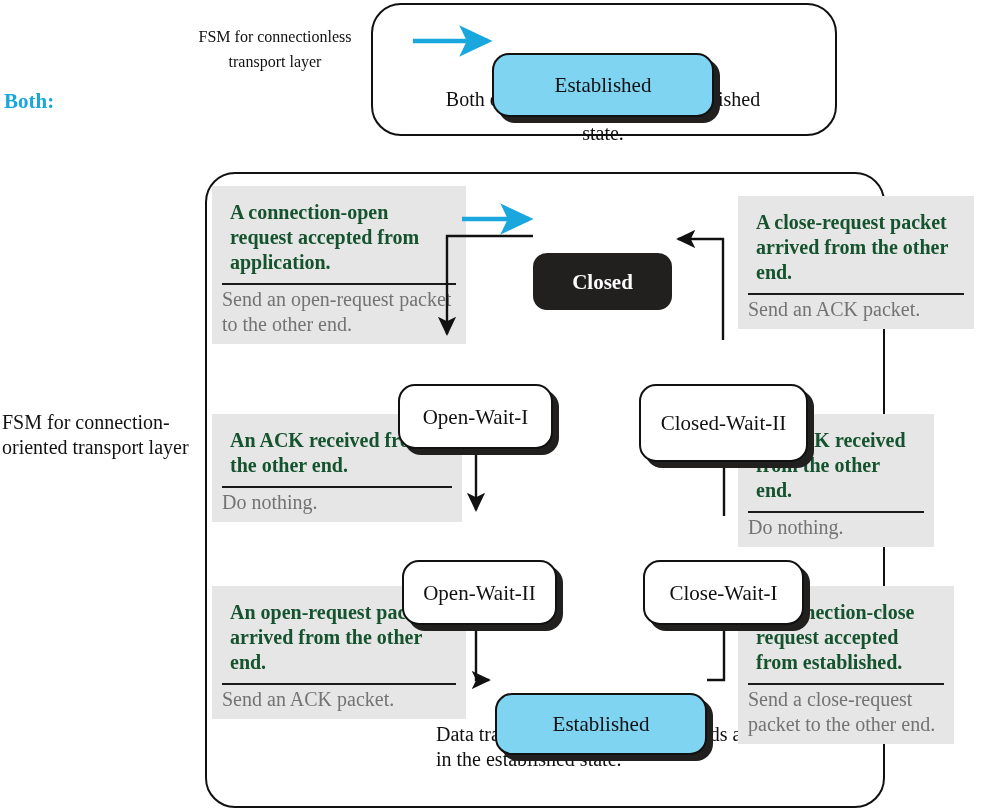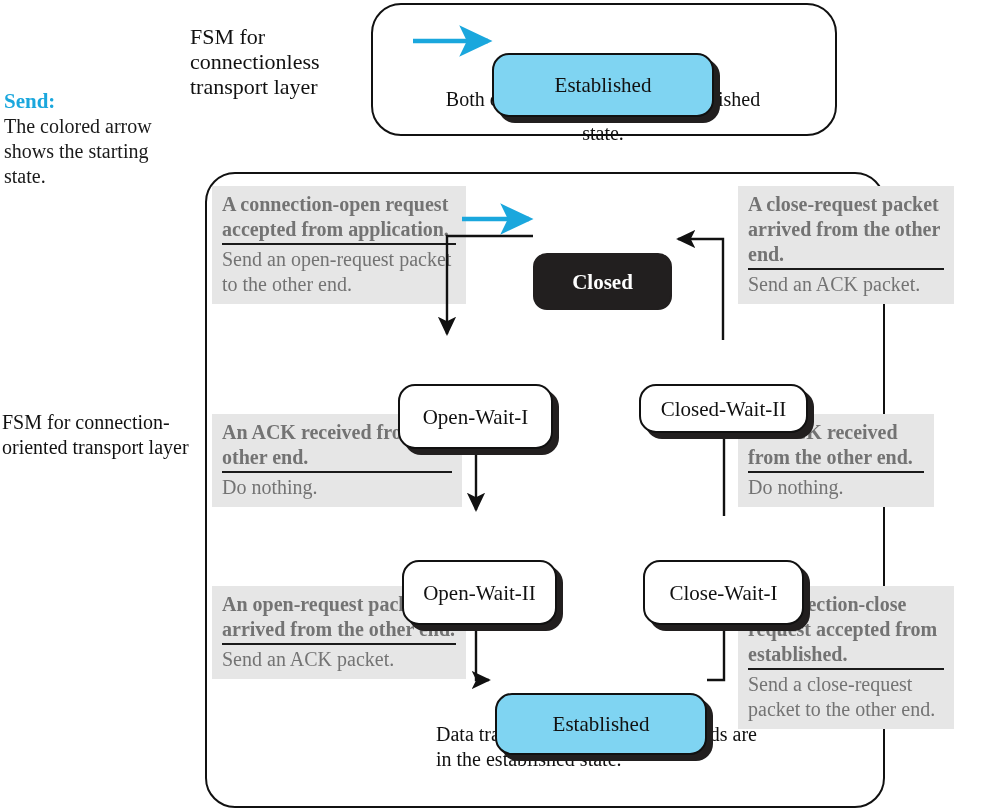--- a/index.html
+++ b/index.html
@@ -7,22 +7,22 @@
        font-family:"Liberation Serif","DejaVu Serif",serif;color:#111;}
 
   .abs{position:absolute;}
 
   
   #note-block{left:4px;top:88px;width:170px;}
   #note-title{color:#1aa7dd;font-weight:bold;font-size:21px;line-height:26px;}
   #note-body{font-size:20px;line-height:25px;color:#1a1a1a;}
 
   
-  #caption-connectionless{left:190px;top:24px;width:170px;
-      font-size:22px;line-height:25px;}
+  #caption-connectionless{left:190px;top:24px;width:170px;text-align:center;
+      font-size:16px;line-height:25px;}
   #caption-connection-oriented{left:2px;top:410px;width:195px;
       font-size:20px;line-height:25px;}
 
   
   .frame{position:absolute;border:2.5px solid #111;border-radius:30px;background:#fff;}
   #frame-top{left:371px;top:3px;width:462px;height:129px;}
   #frame-main{left:205px;top:172px;width:676px;height:632px;}
 
   
   .node{position:absolute;border:2.5px solid #111;border-radius:17px;
@@ -30,56 +30,55 @@
         display:flex;align-items:center;justify-content:center;
         font-size:21px;line-height:24px;color:#111;
         box-shadow:6px 6px 0 0 #221f1f;z-index:6;margin-top:44px;}
   .node.blue{background:#7fd4f2;}
   .node.dark{background:#221f1f;color:#ffffff;font-weight:bold;border-color:#221f1f;
              box-shadow:none;}
 
   #node-established-top{left:492px;top:9px;width:222px;height:64px;}
   #node-closed{left:533px;top:209px;width:139px;height:57px;border-radius:14px;}
   #node-open-wait-1{left:398px;top:340px;width:155px;height:65px;}
-  #node-closed-wait-2{left:639px;top:340px;width:169px;height:49px;}
+  #node-closed-wait-2{left:639px;top:340px;width:169px;height:78px;}
   #node-open-wait-2{left:402px;top:516px;width:155px;height:65px;}
   #node-close-wait-1{left:643px;top:516px;width:161px;height:65px;}
   #node-established-bottom{left:495px;top:649px;width:212px;height:62px;}
 
   
   #caption-top-box{left:438px;top:82px;width:330px;text-align:center;
      font-size:20px;line-height:34px;}
   #caption-bottom-box{left:436px;top:722px;width:330px;text-align:left;
      font-size:20px;line-height:25px;}
 
   
   .tbox{position:absolute;background:#e6e6e6;padding:6px 10px 7px 10px;
         box-sizing:border-box;z-index:4;}
-  .tbox .cond{color:#737373;font-weight:bold;font-size:20px;line-height:25px;
-              margin:0;}
+  .tbox .cond{color:#14532d;font-weight:bold;font-size:20px;line-height:25px;
+              margin:8px;}
   .tbox .rule{border:none;border-top:2px solid #1a1a1a;margin:1px 0 2px 0;}
   .tbox .act{color:#737373;font-size:20px;line-height:25px;margin:0;}
 
   #tbox-open-req{left:212px;top:186px;width:254px;}
-  #tbox-close-req{left:738px;top:186px;width:216px;}
+  #tbox-close-req{left:738px;top:196px;width:236px;}
   #tbox-ack-left{left:212px;top:414px;width:250px;}
   #tbox-ack-right{left:738px;top:414px;width:196px;}
   #tbox-openreq-arrived{left:212px;top:586px;width:254px;}
   #tbox-connclose{left:738px;top:586px;width:216px;}
 
   
   #wires{position:absolute;left:0;top:0;width:986px;height:810px;z-index:5;
          pointer-events:none;}
 </style>
 </head>
 <body>
 
 <div class="abs" id="note-block">
-  <div id="note-title">Send:</div>
-  <div id="note-body">The colored arrow shows the starting state.</div>
+  <div id="note-title">Both:</div>
 </div>
 
 <div class="abs" id="caption-connectionless">FSM for connectionless transport layer</div>
 <div class="abs" id="caption-connection-oriented">FSM for connection-oriented transport layer</div>
 
 <div class="frame" id="frame-top"></div>
 
 <div class="node blue" id="node-established-top">Established</div>
 
 <div class="abs" id="caption-top-box">Both ends are always in the established state.</div>

